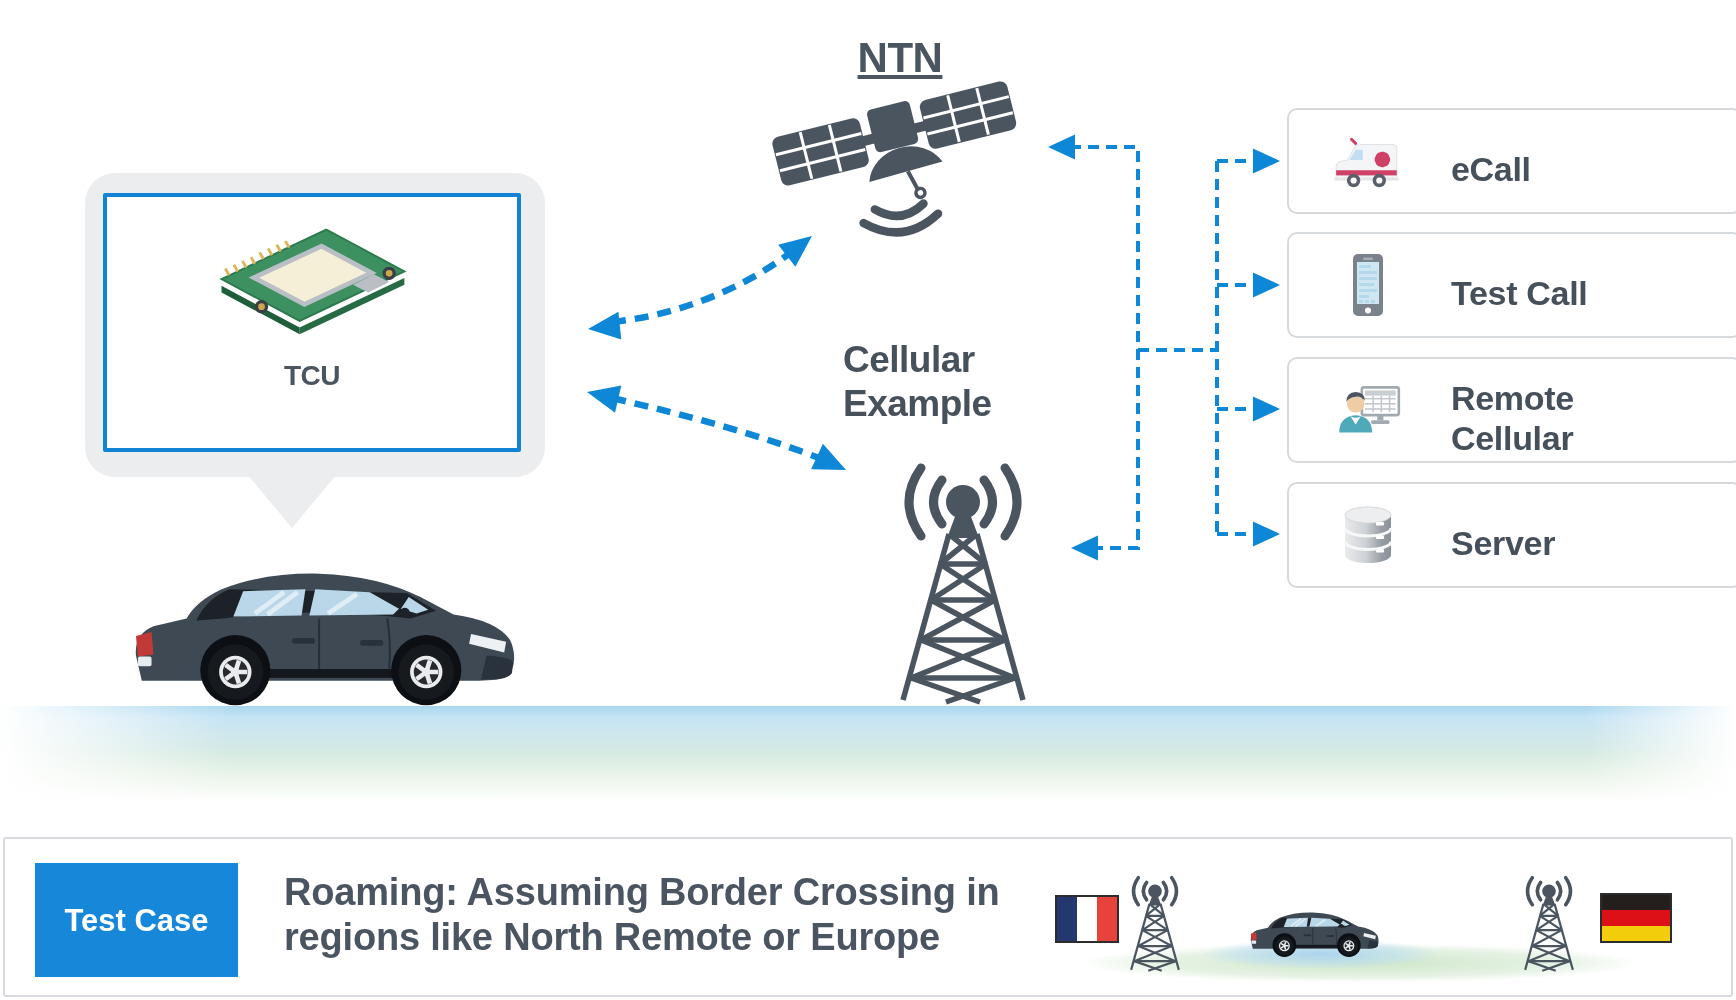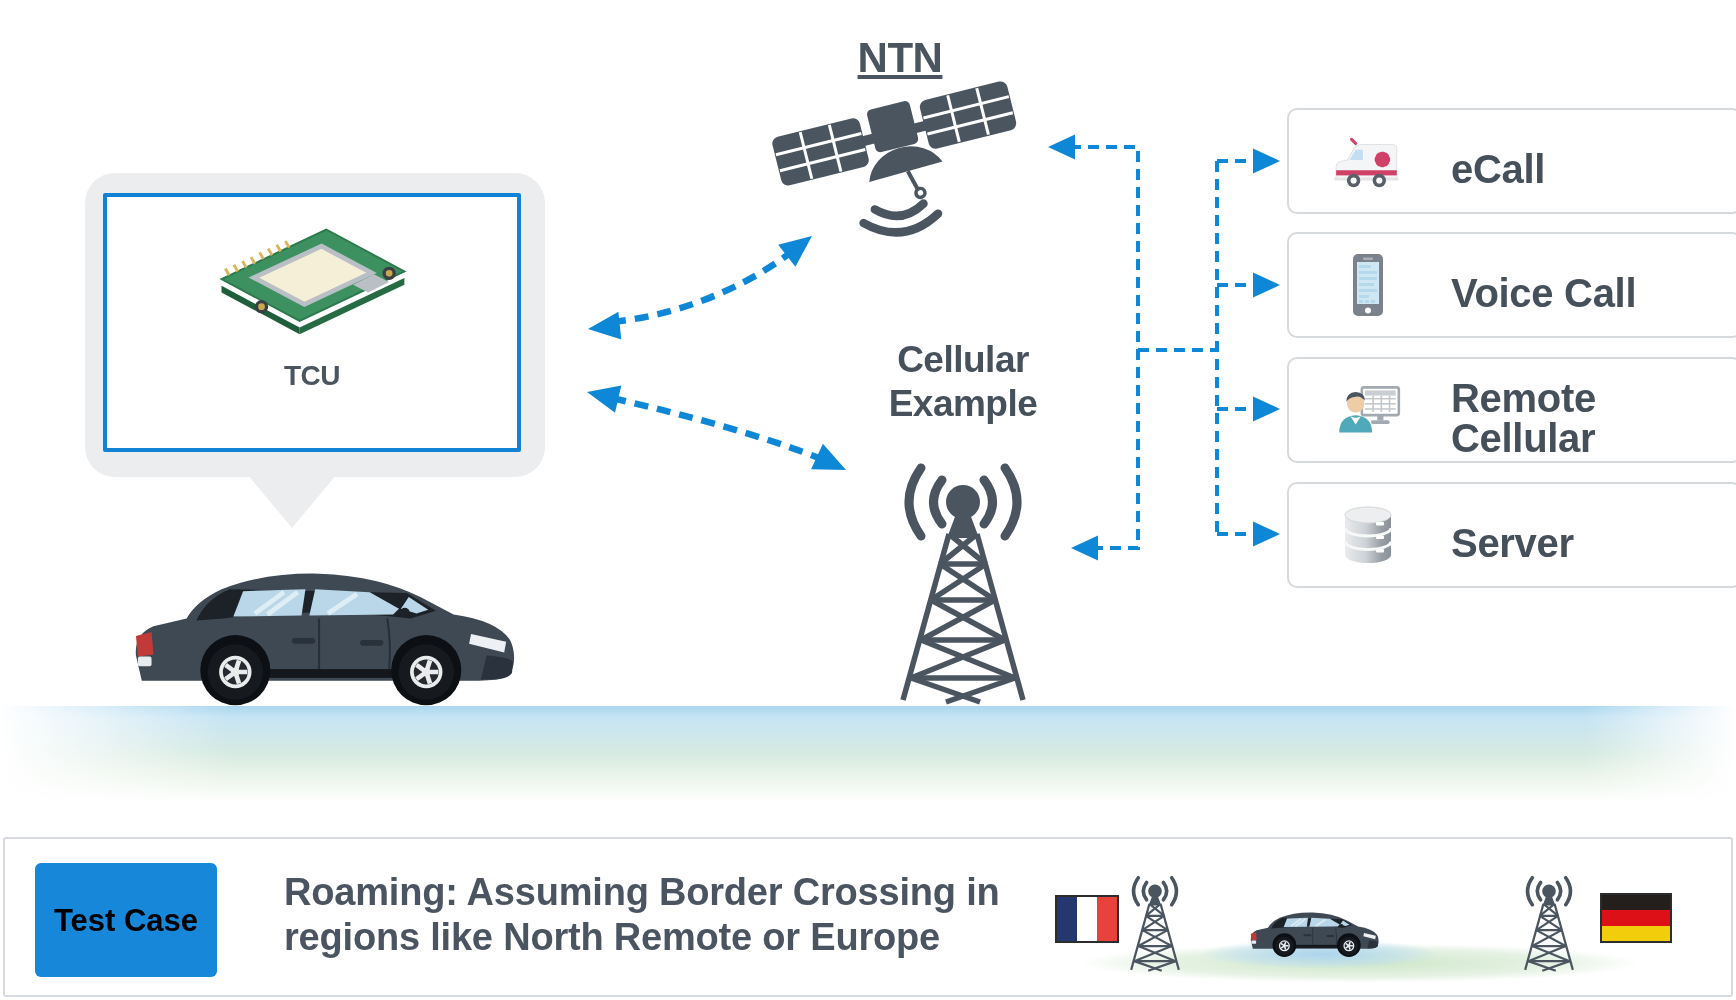--- a/index.html
+++ b/index.html
@@ -3,41 +3,41 @@
 <meta charset="utf-8">
 <style>
   html,body{margin:0;padding:0;background:#fff;}
   #page{position:relative;width:1736px;height:1000px;background:#ffffff;overflow:hidden;
         font-family:"Liberation Sans","DejaVu Sans",sans-serif;}
   .abs{position:absolute;}
   .f-blue{fill:#0f87d7}.s-blue{stroke:#0f87d7}
   
   .h-label{font-weight:bold;color:#4a5560;letter-spacing:-0.5px;}
   #ntn-label{left:820px;top:34px;width:160px;text-align:center;font-size:42px;text-decoration:underline;}
-  #cellular-label{left:843px;top:338px;width:240px;text-align:center;font-size:37px;line-height:44px;color:#47515c;font-weight:bold;letter-spacing:-0.5px;}
+  #cellular-label{left:843px;top:338px;width:240px;font-size:37px;line-height:44px;color:#47515c;font-weight:bold;letter-spacing:-0.5px;}
   
   #tcu-bubble{left:85px;top:173px;width:460px;height:304px;background:#ecedef;border-radius:30px;}
   #tcu-pointer{left:247px;top:474px;width:0;height:0;border-left:45px solid transparent;border-right:45px solid transparent;border-top:54px solid #ecedef;}
   #tcu-box{left:103px;top:193px;width:410px;height:251px;background:#fff;border:4px solid #1182d4;border-radius:2px;}
   #tcu-module{left:212px;top:218px;}
   #tcu-label{left:103px;top:360px;width:418px;text-align:center;font-size:28px;}
   
   .card{left:1287px;width:411px;height:102px;background:#fff;border:2px solid #d7dadd;border-radius:10px;
         display:flex;align-items:center;padding-left:40px;gap:44px;box-sizing:content-box;}
   .card-icon{width:78px;height:78px;flex:none;display:flex;align-items:center;justify-content:center;}
-  .card-label{font-weight:bold;font-size:40px;color:#46505b;letter-spacing:-0.3px;line-height:40px;max-width:235px;margin-top:15px;}
+  .card-label{font-weight:bold;font-size:34px;color:#46505b;letter-spacing:-0.3px;line-height:40px;max-width:235px;margin-top:15px;}
   
   #ground{left:0;top:706px;width:1736px;height:96px;
     background:linear-gradient(180deg,#a9d7ef 0%,#c6e4f4 12%,#d5eae2 48%,#eaf4e9 72%,rgba(255,255,255,0) 100%);}
   #ground-fade-l{left:0;top:706px;width:230px;height:96px;background:linear-gradient(90deg,#fff 0%,rgba(255,255,255,0) 100%);}
   #ground-fade-r{right:0;top:706px;width:150px;height:96px;background:linear-gradient(270deg,#fff 0%,rgba(255,255,255,0) 100%);}
   
   #footer-panel{left:3px;top:837px;width:1726px;height:156px;background:#fff;border:2px solid #d7dade;border-radius:3px;}
-  #test-case-badge{left:35px;top:863px;width:182px;height:114px;background:#1687d9;color:#000000;font-weight:bold;
-     font-size:31px;line-height:43px;text-align:center;display:flex;flex-direction:column;justify-content:center;border-radius:6px;}
+  #test-case-badge{left:35px;top:863px;width:203px;height:114px;background:#1687d9;color:#ffffff;font-weight:bold;
+     font-size:31px;line-height:43px;text-align:center;display:flex;flex-direction:column;justify-content:center;}
   #roaming-caption{left:284px;top:870px;font-weight:bold;font-size:38px;line-height:45px;color:#4b5562;letter-spacing:-0.2px;}
   
   #mini-ground-green{left:1030px;top:942px;width:660px;height:42px;
      background:radial-gradient(ellipse 50% 55% at 50% 50%,rgba(203,229,198,0.95),rgba(213,234,210,0.6) 60%,rgba(255,255,255,0) 85%);}
   #mini-ground-blue{left:1185px;top:940px;width:270px;height:28px;
      background:radial-gradient(ellipse 50% 60% at 50% 50%,rgba(168,211,238,0.95),rgba(190,222,242,0.5) 65%,rgba(255,255,255,0) 88%);}
   
   .flag{border:2px solid #2c2c2c;display:flex;box-sizing:border-box;}
   #flag-france{left:1055px;top:895px;width:64px;height:48px;}
   #flag-france span{flex:1;}
@@ -276,21 +276,21 @@
             <rect x="27" y="34" width="15" height="3"></rect>
           <rect x="27" y="40" width="18" height="3"></rect>
             <rect x="27" y="46" width="10" height="3"></rect>
           <rect x="27" y="51" width="4" height="3"></rect>
             <rect x="33" y="51" width="4" height="3"></rect>
             <rect x="39" y="51" width="4" height="3"></rect>
         </g>
         <circle cx="36" cy="61.5" r="3" fill="#fff"></circle>
       </svg>
     </div>
-    <div class="card-label">Voice Call</div>
+    <div class="card-label">Test Call</div>
   </div>
 
   <div class="abs card" style="top:357px">
     <div class="card-icon">
       <svg width="74" height="62" viewBox="0 0 72 60">
         <rect x="30" y="8" width="36" height="27" rx="2" fill="#fff" stroke="#a2a9b0" stroke-width="2.5"></rect>
         <rect x="33" y="11" width="30" height="5" fill="#c9ced3"></rect>
         <g stroke="#c2c7cc" stroke-width="1.5">
           <line x1="33" y1="19" x2="63" y2="19"></line>
             <line x1="33" y1="24" x2="63" y2="24"></line>

